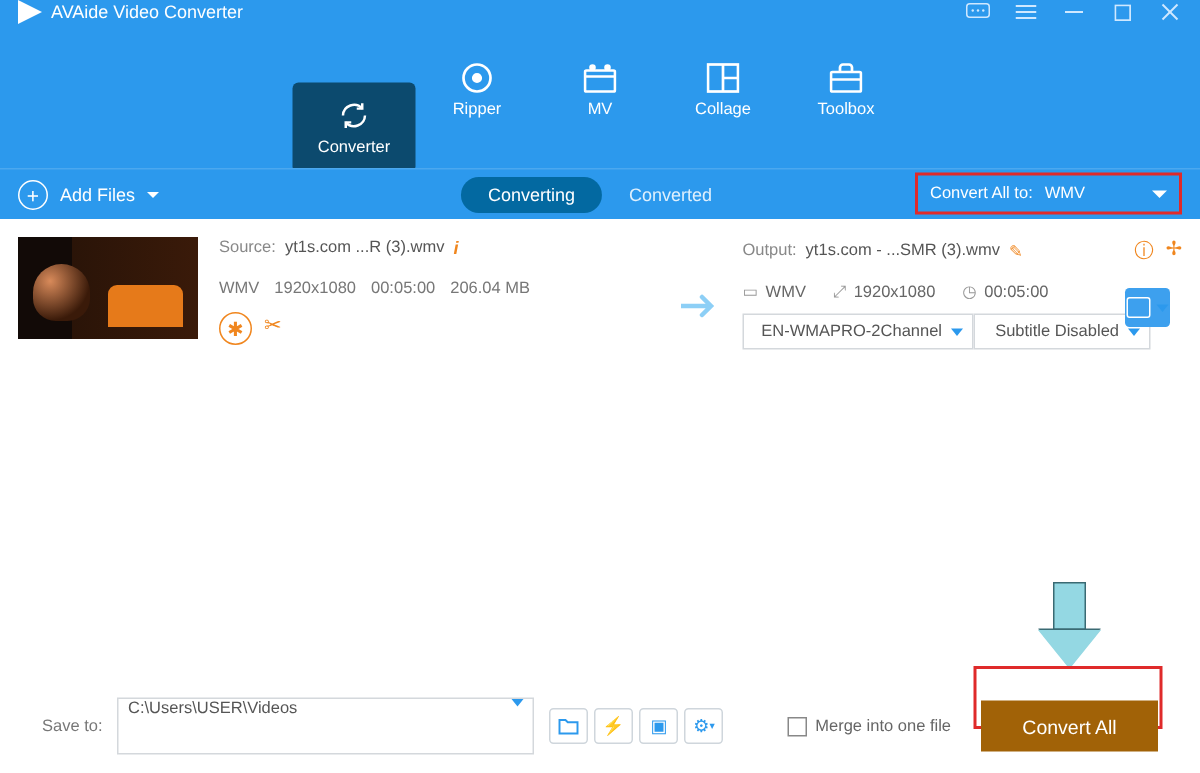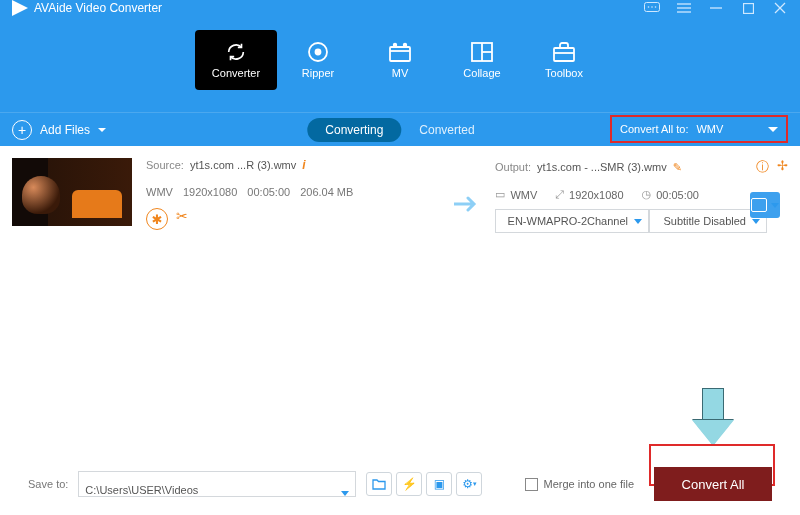--- a/index.html
+++ b/index.html
@@ -7,21 +7,21 @@
     
     .header { background: #2c99ed; height: 112px; }
     .titlebar { display: flex; align-items: flex-start; justify-content: space-between; height: 30px; padding: 0 12px; }
     .app-title { color: #fff; font-size: 12px; display: flex; align-items: center; gap: 6px; }
     .logo-icon { width: 16px; height: 16px; background: #fff; clip-path: polygon(0 0, 100% 50%, 0 100%); }
     .window-controls { display: flex; gap: 16px; align-items: center; }
     .win-ctrl { color: #cfe8ff; cursor: pointer; font-size: 14px; display: flex; align-items: center; justify-content: center; width: 16px; height: 16px; }
     
     .tabs { display: flex; justify-content: center; gap: 0; padding-top: 0; }
     .tab { display: flex; flex-direction: column; align-items: center; justify-content: center; width: 82px; height: 60px; color: #fff; font-size: 11px; gap: 4px; cursor: pointer; }
-    .tab.active { background: #000000; border-radius: 4px; }
+    .tab.active { background: #0c4a6e; border-radius: 4px; margin-top: 25px; }
     .tab-icon { width: 22px; height: 22px; display: flex; align-items: center; justify-content: center; }
     
     .toolbar { display: flex; align-items: center; height: 34px; background: #2c99ed; padding: 0 12px; position: relative; border-top: 1px solid rgba(255,255,255,0.15); }
     .add-files { display: flex; align-items: center; gap: 8px; color: #fff; font-size: 12px; cursor: pointer; }
     .plus-circle { width: 20px; height: 20px; border: 1.5px solid #fff; border-radius: 50%; display: flex; align-items: center; justify-content: center; font-size: 14px; }
     .center-tabs { position: absolute; left: 50%; transform: translateX(-50%); display: flex; gap: 0; align-items: center; }
     .ctab { color: #dff0fd; font-size: 12px; padding: 5px 18px; cursor: pointer; border-radius: 18px; }
     .ctab.active { background: #0369a1; color: #fff; }
     .convert-all-to { position: absolute; right: 12px; top: 2px; display: flex; align-items: center; gap: 8px; border: 2px solid #df2a2a; padding: 4px 8px; width: 178px; height: 28px; }
     .convert-all-to-label { color: #fff; font-size: 11px; }
@@ -68,27 +68,27 @@
     .profile-ico::after { content: ''; position: absolute; bottom: 1px; left: 2px; font-size: 6px; color: #fff; }
     
     .big-arrow { position: absolute; left: 692px; top: 388px; width: 42px; height: 58px; }
     .big-arrow-stem { width: 22px; height: 32px; background: #94d8e3; margin: 0 auto; border: 1px solid #3a6a73; }
     .big-arrow-head { width: 0; height: 0; border-left: 21px solid transparent; border-right: 21px solid transparent; border-top: 26px solid #94d8e3; filter: drop-shadow(0 -1px 0 #3a6a73); }
     
     .convert-highlight { position: absolute; left: 649px; top: 444px; width: 126px; height: 42px; border: 2px solid #df2a2a; }
     
     .footer { position: absolute; bottom: 14px; left: 0; right: 0; height: 34px; display: flex; align-items: center; padding: 0 28px; gap: 10px; font-size: 11px; color: #666; }
     .save-label { color: #777; }
-    .path-input { border: 1px solid #d4d8dc; height: 26px; width: 278px; display: flex; align-items: flex-end; padding: 0 6px; gap: 6px; background: #fff; }
+    .path-input { border: 1px solid #d4d8dc; height: 38px; width: 278px; display: flex; align-items: flex-start; padding: 0 6px; gap: 6px; background: #fff; }
     .path-val { flex: 1; color: #555; }
     .foot-icons { display: flex; gap: 4px; }
     .foot-icon { width: 26px; height: 24px; border: 1px solid #cfd6dc; border-radius: 3px; display: flex; align-items: center; justify-content: center; color: #2c99ed; font-size: 12px; cursor: pointer; background: #fff; }
     .merge { display: flex; align-items: center; gap: 6px; margin-left: auto; cursor: pointer; }
     .checkbox { width: 13px; height: 13px; border: 1.2px solid #888; background: #fff; }
-    .convert-all-btn { background: #7f1d1d; color: #fff; height: 34px; width: 118px; display: flex; align-items: center; justify-content: center; font-size: 13px; cursor: pointer; margin-left: 10px; }
+    .convert-all-btn { background: #a16207; color: #fff; height: 34px; width: 118px; display: flex; align-items: center; justify-content: center; font-size: 13px; cursor: pointer; margin-left: 10px; }
   </style>
 </head>
 <body>
 
 <div class="header">
   <div class="titlebar">
     <div class="app-title">
       <span class="logo-icon"></span>
       <span>AVAide Video Converter</span>
     </div>

